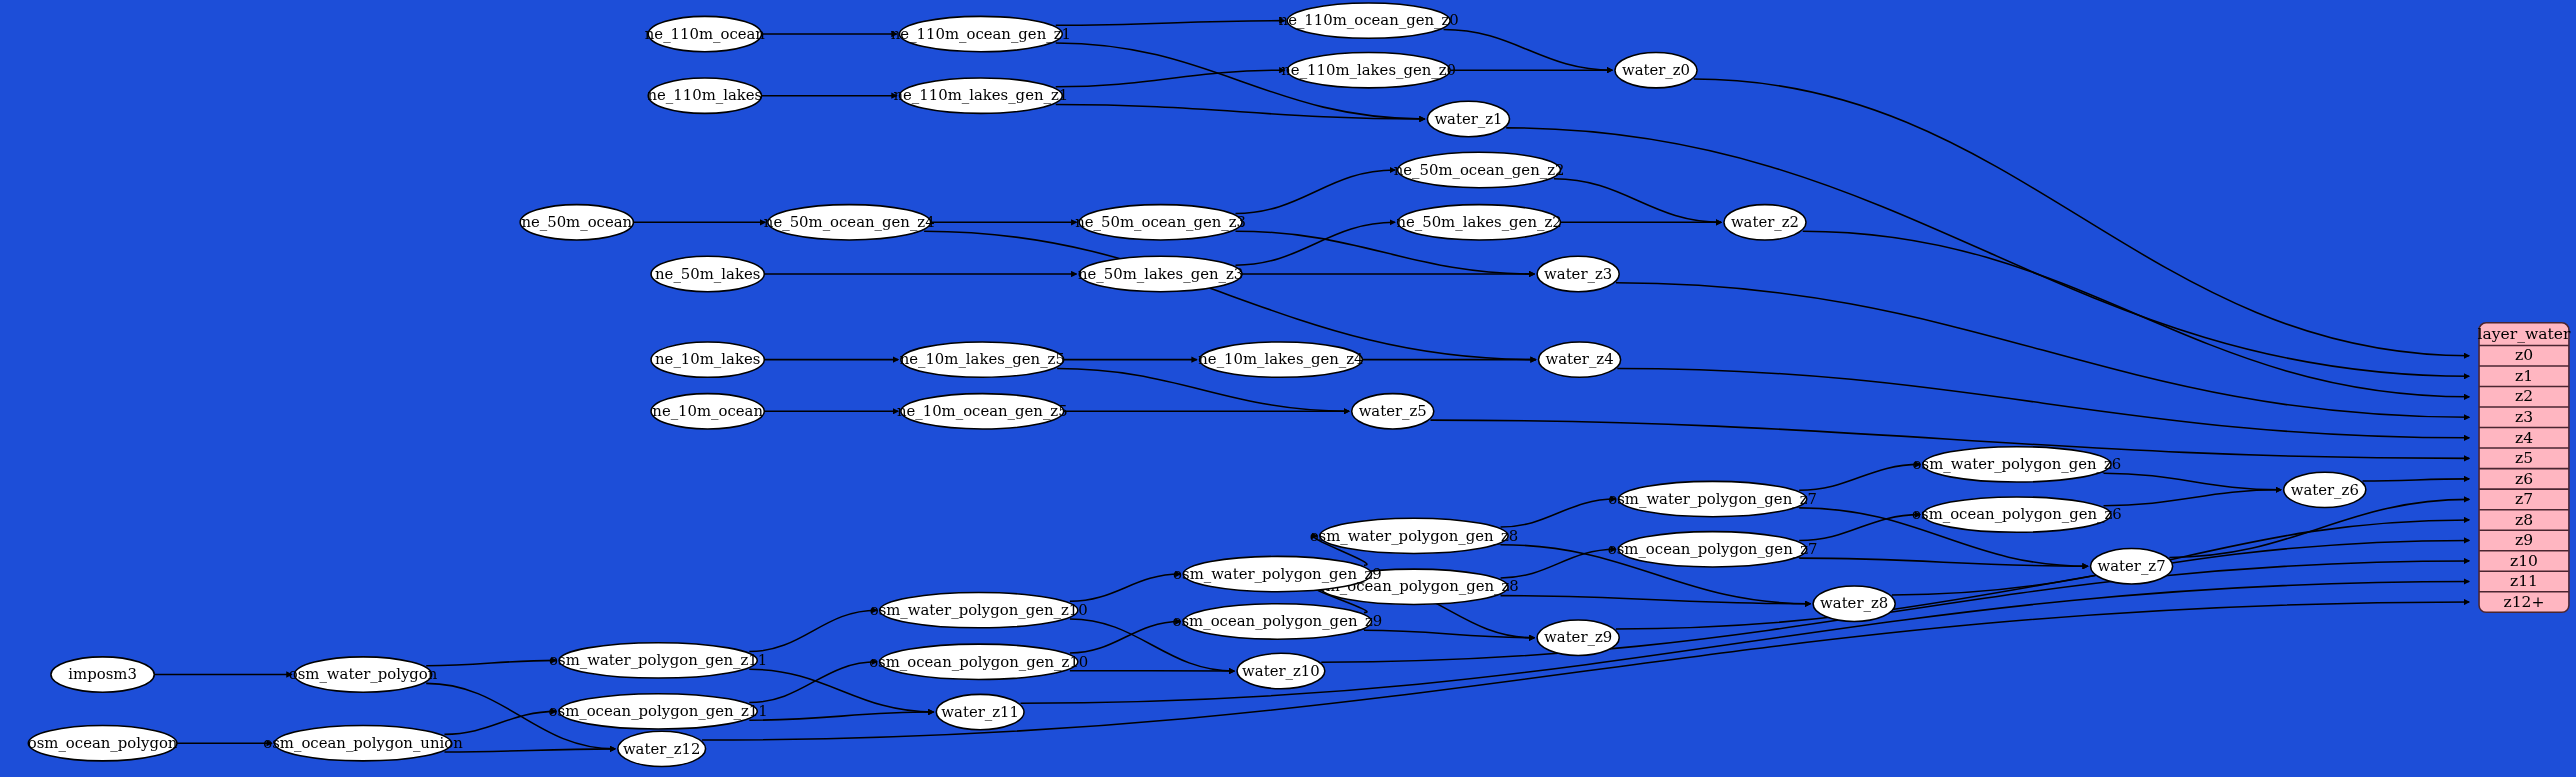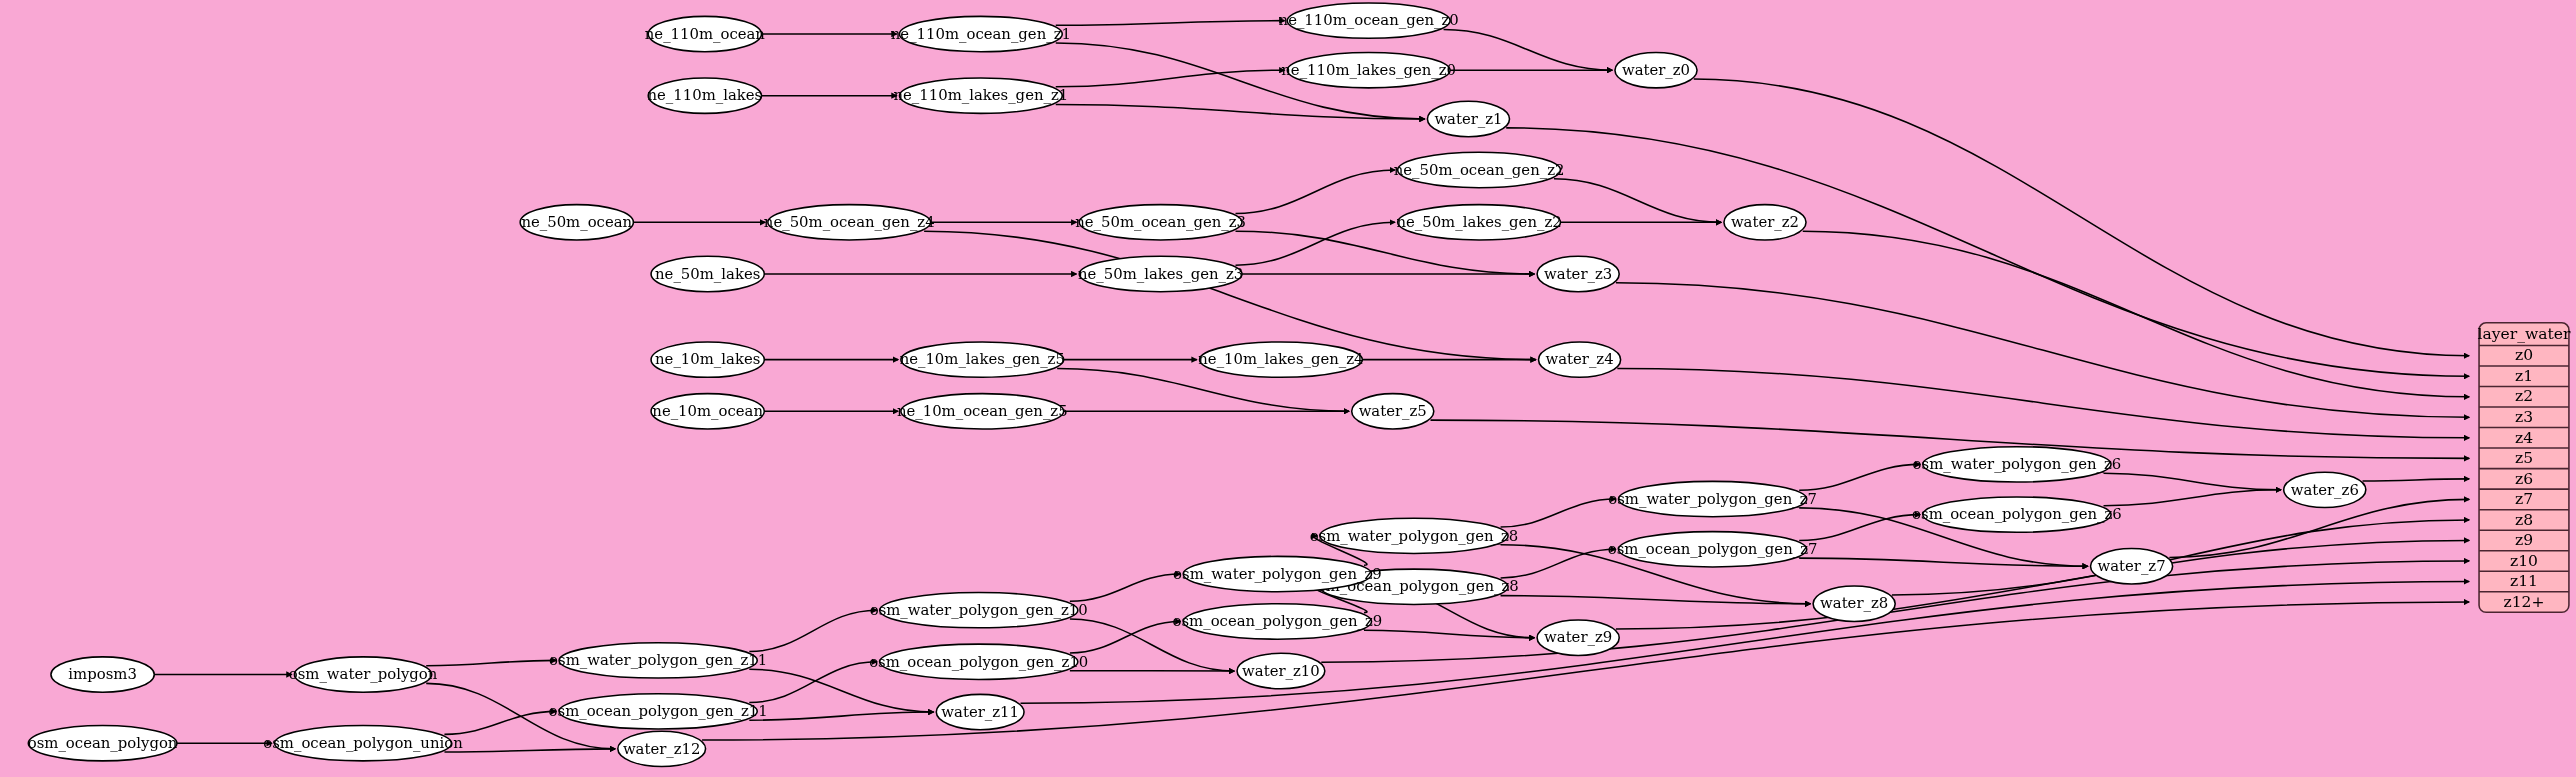--- a/index.html
+++ b/index.html
@@ -1,16 +1,16 @@
 <!DOCTYPE html>
 <html style="font-size:11.3px"><head>
 <meta charset="utf-8">
 <style>
   html,body{margin:0;padding:0;background:#ffffff;}
-  #root{position:relative;width:2576px;height:778px;background:#f9a8d4;
+  #root{position:relative;width:2576px;height:778px;background:#1d4ed8;
         font-family:"DejaVu Serif","Liberation Serif",serif;text-align:center;}
   svg{position:absolute;left:0;top:0;width:2576px;height:778px;}
   .ell{fill:#ffffff;stroke:#000000;stroke-width:2.2;}
   .edge{fill:none;stroke:#000000;stroke-width:2.2;}
   .nlabel{font-family:"DejaVu Serif","Liberation Serif",serif;font-size:21px;
           fill:#000;text-anchor:middle;dominant-baseline:middle;}
   .tbl-label{font-family:"DejaVu Serif","Liberation Serif",serif;font-size:22px;
           fill:#000;text-anchor:middle;dominant-baseline:middle;}
 </style>
 </head>

